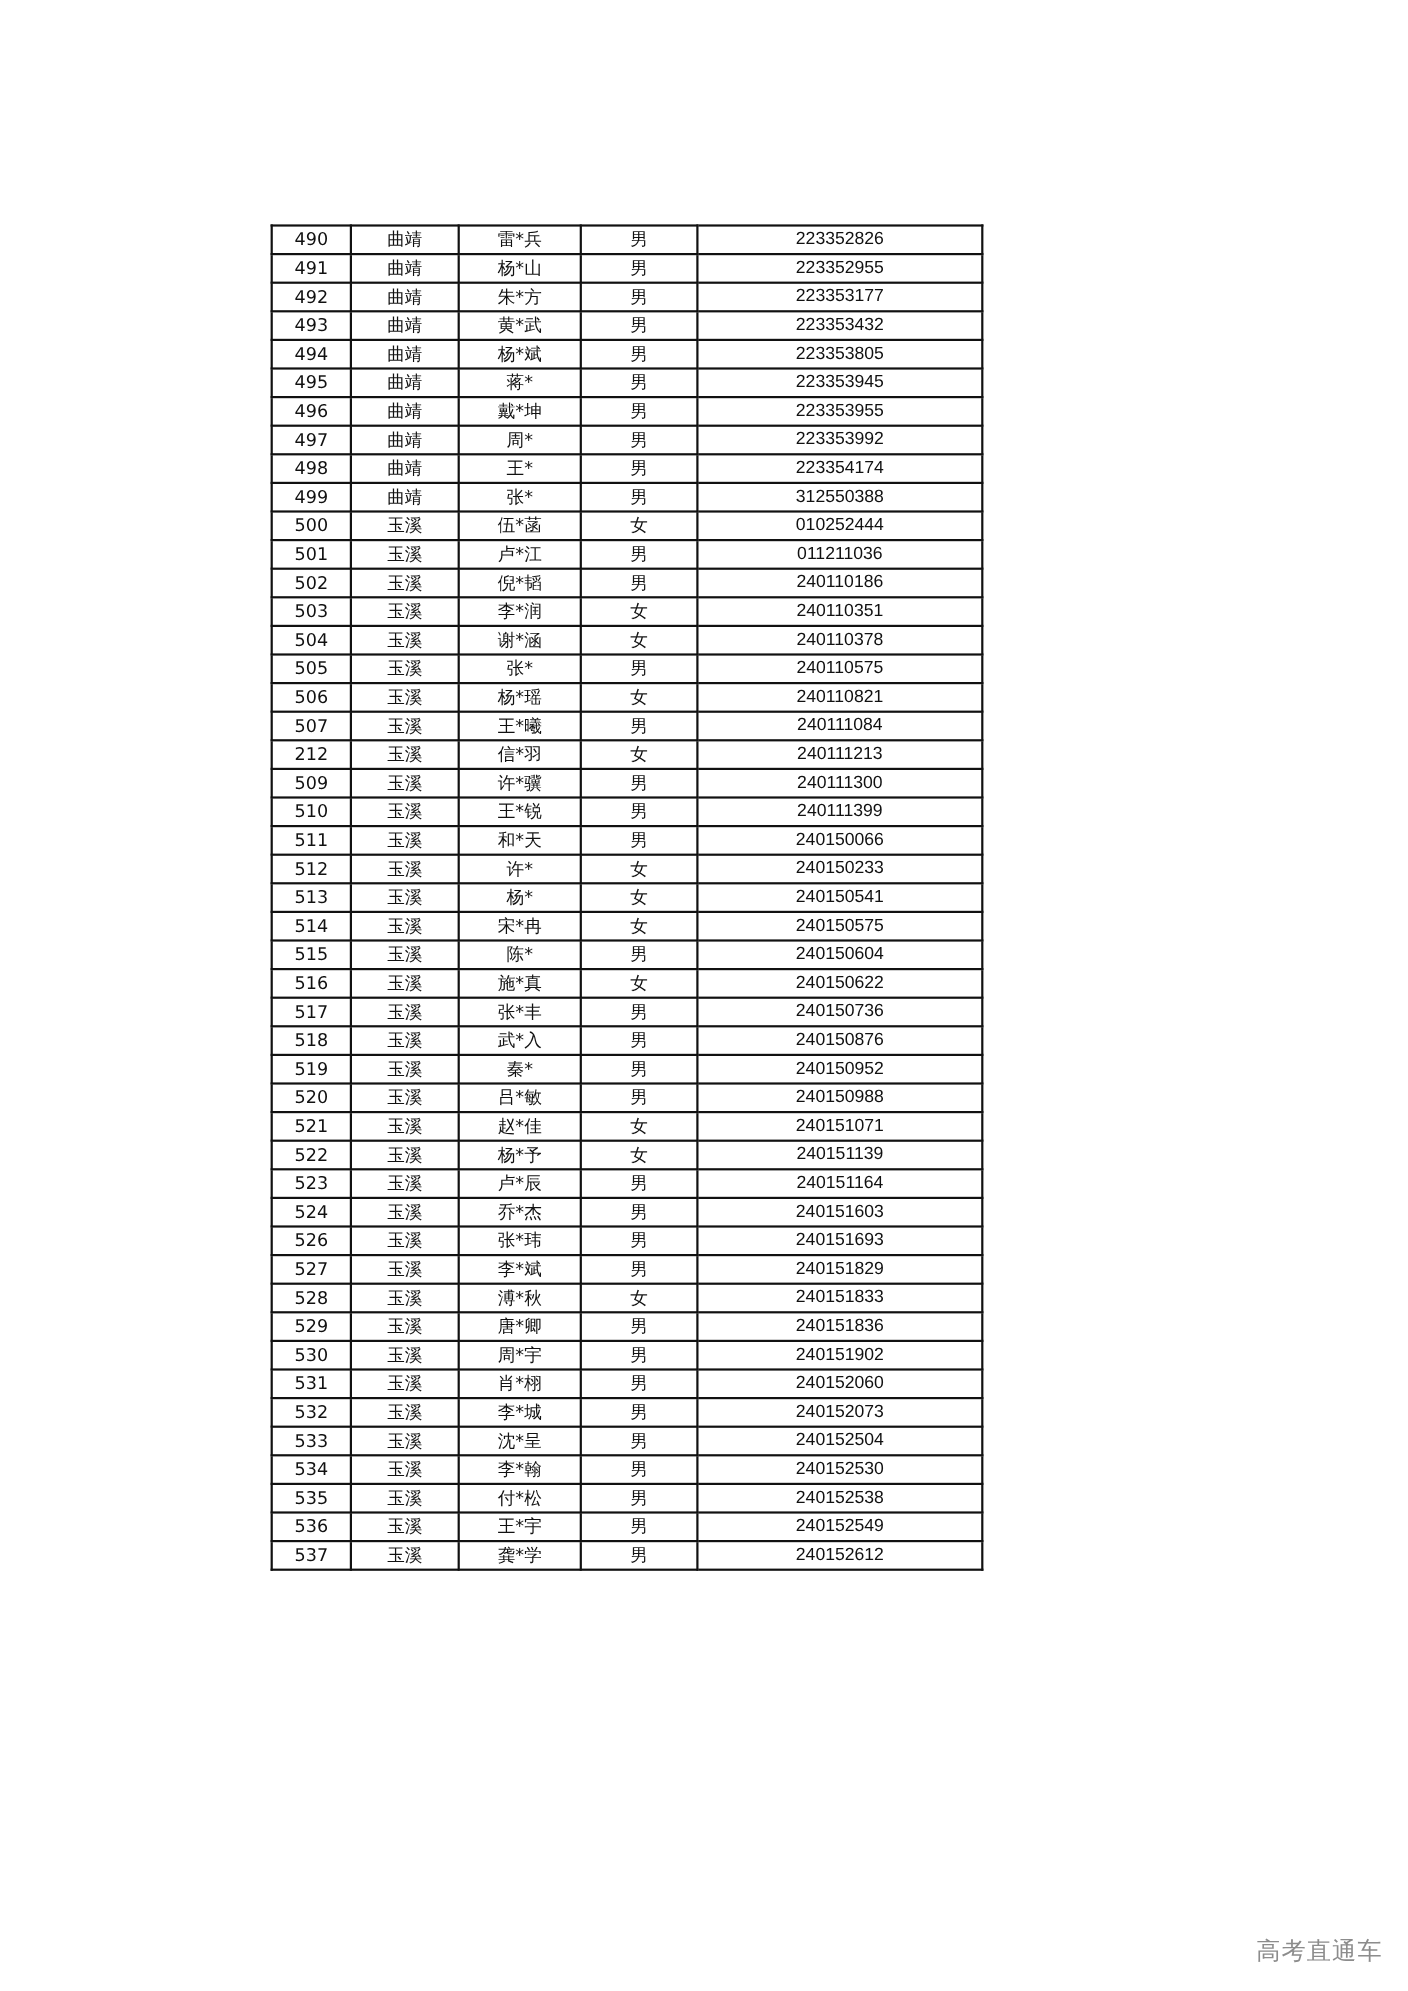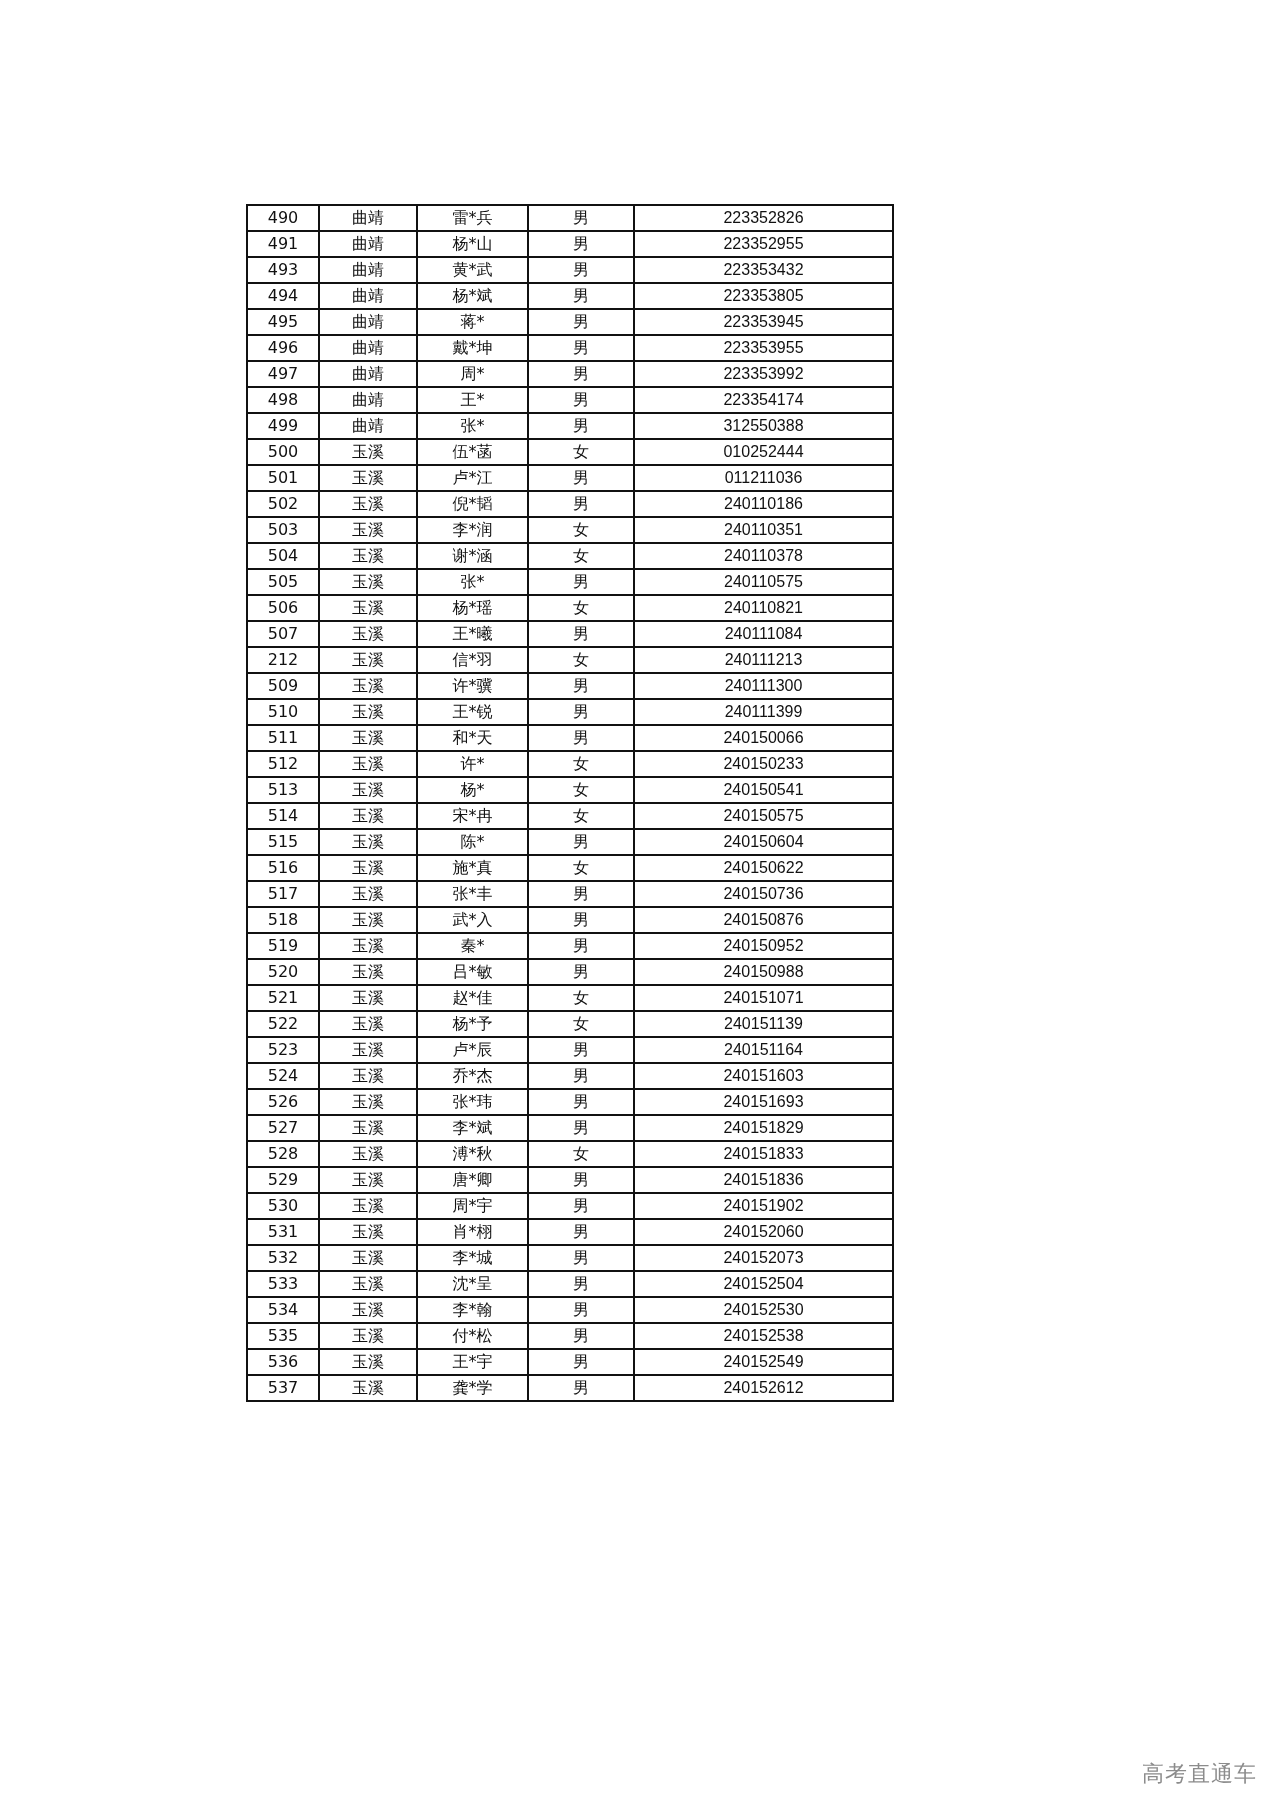--- a/index.html
+++ b/index.html
@@ -69,20 +69,27 @@
           <td class="c-id">223352826</td>
         </tr>
         <tr>
           <td class="c-idx">491</td>
           <td class="c-city">曲靖</td>
           <td class="c-name">杨*山</td>
           <td class="c-sex">男</td>
           <td class="c-id">223352955</td>
         </tr>
         <tr>
+          <td class="c-idx">492</td>
+          <td class="c-city">曲靖</td>
+          <td class="c-name">朱*方</td>
+          <td class="c-sex">男</td>
+          <td class="c-id">223353177</td>
+        </tr>
+        <tr>
           <td class="c-idx">493</td>
           <td class="c-city">曲靖</td>
           <td class="c-name">黄*武</td>
           <td class="c-sex">男</td>
           <td class="c-id">223353432</td>
         </tr>
         <tr>
           <td class="c-idx">494</td>
           <td class="c-city">曲靖</td>
           <td class="c-name">杨*斌</td>

